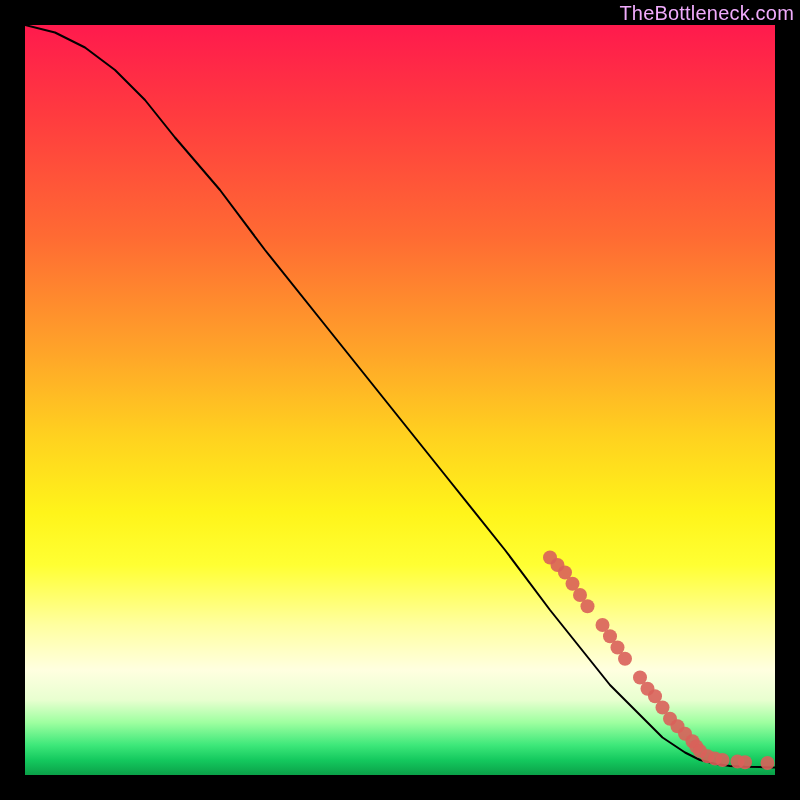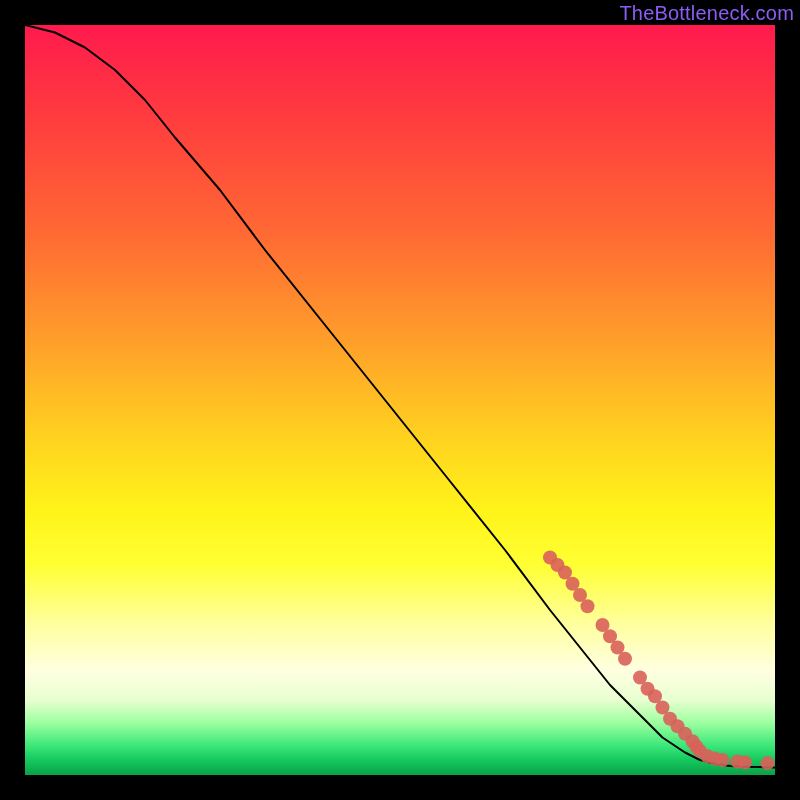--- a/index.html
+++ b/index.html
@@ -47,21 +47,21 @@
     top: 0;
     width: 750px;
     height: 750px;
   }
   .watermark {
     position: absolute;
     top: 2px;
     right: 6px;
     font-family: Arial, Helvetica, sans-serif;
     font-size: 20px;
-    color: #8b5cf6;
+    color: #f0abfc;
     letter-spacing: 0.2px;
   }
 </style>
 </head>
 <body>
 
 <div class="frame">
   <div class="gradient"></div>
   <svg class="overlay" viewBox="0 0 750 750">
     <g id="curve-layer">

